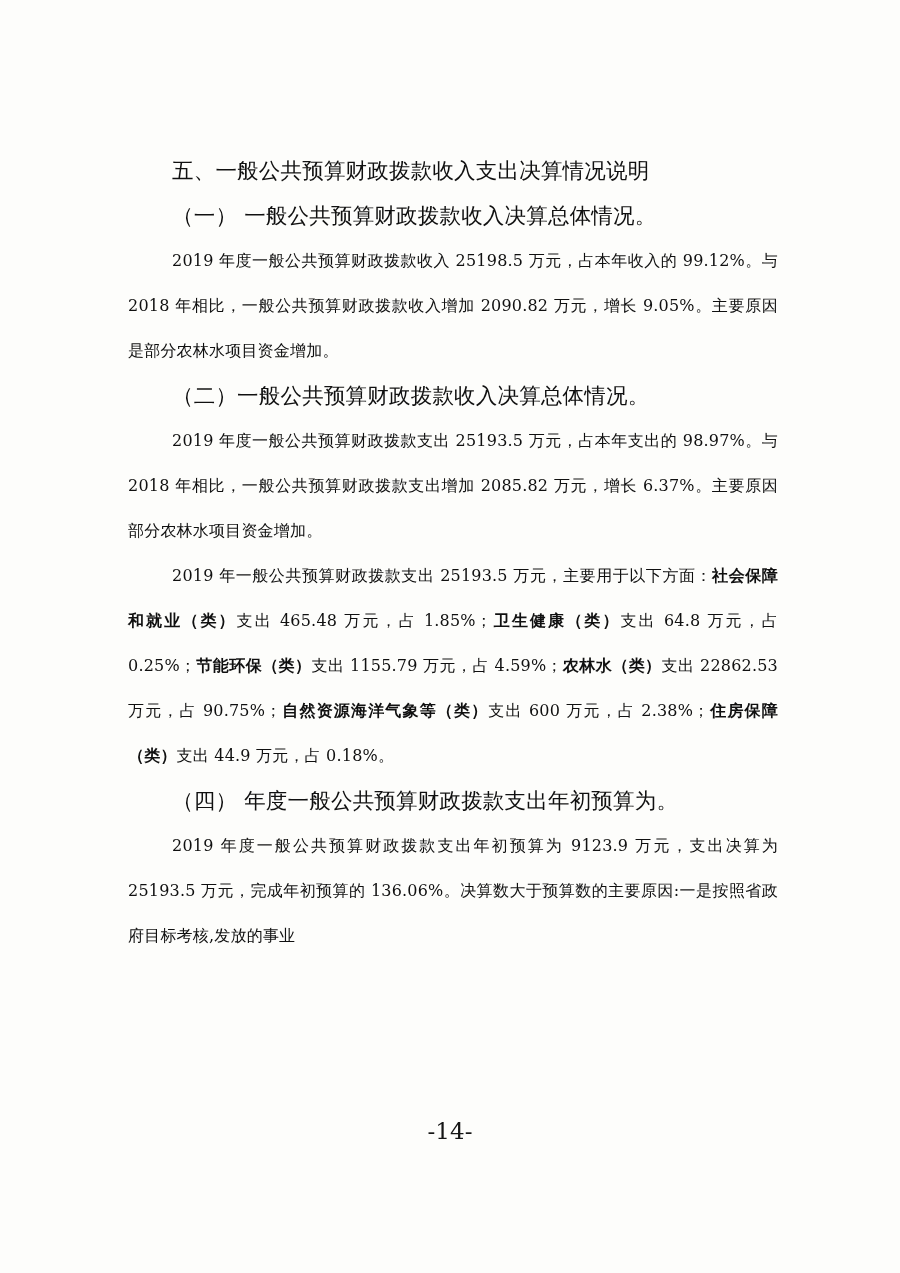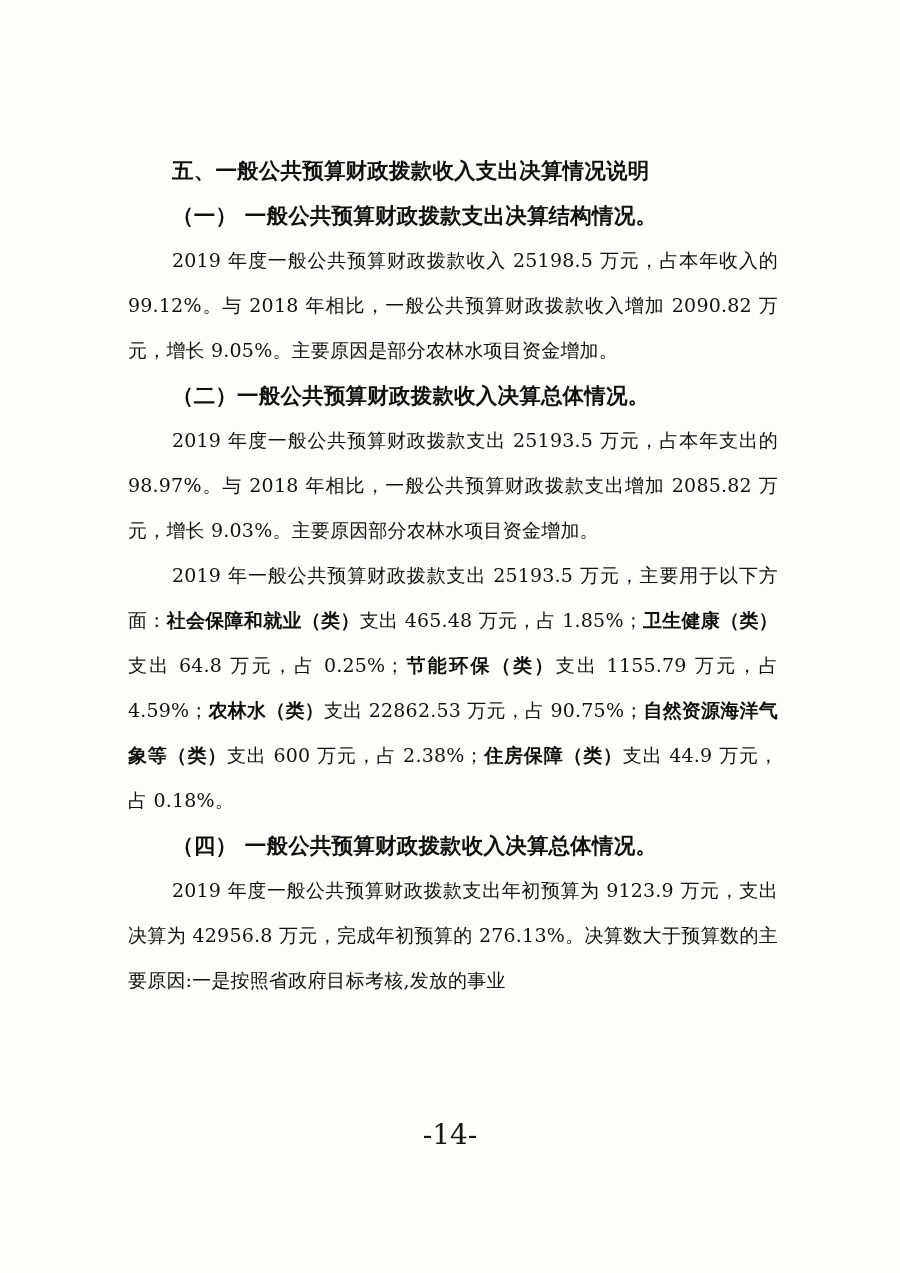--- a/index.html
+++ b/index.html
@@ -22,71 +22,71 @@
     height: 1273px;
     background: #fdfdfb;
   }
   .content {
     position: absolute;
     left: 128px;
     top: 148px;
     width: 650px;
   }
   .para {
-    font-size: 19px;
+    font-size: 16px;
     line-height: 45px;
     text-align: justify;
     text-justify: inter-ideograph;
     margin: 0 0 0 0;
     letter-spacing: 0.2px;
   }
   .indent {
     text-indent: 44px;
   }
   .bold {
     font-weight: bold;
   }
   .heading {
     font-size: 21.5px;
     line-height: 45px;
     text-indent: 44px;
-    font-weight: bold;
+    font-weight: normal;
   }
   .pagenum {
     position: absolute;
     left: 0;
     top: 1118px;
     width: 900px;
     text-align: center;
-    font-size: 28px;
+    font-size: 23px;
     font-family: "DejaVu Serif", "Liberation Serif", serif;
     color: #151515;
   }
 </style>
 </head>
 <body>
 
 <div class="page">
   <div class="content">
 
     <p class="para heading">五、一般公共预算财政拨款收入支出决算情况说明</p>
 
-    <p class="para heading">（一） 一般公共预算财政拨款支出决算结构情况。</p>
+    <p class="para heading">（一） 一般公共预算财政拨款收入决算总体情况。</p>
 
     <p class="para indent">2019 年度一般公共预算财政拨款收入 25198.5 万元，占本年收入的 99.12%。与 2018 年相比，一般公共预算财政拨款收入增加 2090.82 万元，增长 9.05%。主要原因是部分农林水项目资金增加。</p>
 
     <p class="para heading">（二）一般公共预算财政拨款收入决算总体情况。</p>
 
-    <p class="para indent">2019 年度一般公共预算财政拨款支出 25193.5 万元，占本年支出的 98.97%。与 2018 年相比，一般公共预算财政拨款支出增加 2085.82 万元，增长 9.03%。主要原因部分农林水项目资金增加。</p>
+    <p class="para indent">2019 年度一般公共预算财政拨款支出 25193.5 万元，占本年支出的 98.97%。与 2018 年相比，一般公共预算财政拨款支出增加 2085.82 万元，增长 6.37%。主要原因部分农林水项目资金增加。</p>
 
 
     <p class="para indent">
       <span>2019 年一般公共预算财政拨款支出 25193.5 万元，主要用于以下方面：</span><span class="bold">社会保障和就业（类）</span><span>支出 465.48 万元，占 1.85%；</span><span class="bold">卫生健康（类）</span><span>支出 64.8 万元，占 0.25%；</span><span class="bold">节能环保（类）</span><span>支出 1155.79 万元，占 4.59%；</span><span class="bold">农林水（类）</span><span>支出 22862.53 万元，占 90.75%；</span><span class="bold">自然资源海洋气象等（类）</span><span>支出 600 万元，占 2.38%；</span><span class="bold">住房保障（类）</span><span>支出 44.9 万元，占 0.18%。</span>
     </p>
 
-    <p class="para heading">（四） 一般公共预算财政拨款收入决算总体情况。</p>
+    <p class="para heading">（四） 年度一般公共预算财政拨款支出年初预算为。</p>
 
-    <p class="para indent">2019 年度一般公共预算财政拨款支出年初预算为 9123.9 万元，支出决算为 42956.8 万元，完成年初预算的 276.13%。决算数大于预算数的主要原因:一是按照省政府目标考核,发放的事业</p>
+    <p class="para indent">2019 年度一般公共预算财政拨款支出年初预算为 9123.9 万元，支出决算为 25193.5 万元，完成年初预算的 136.06%。决算数大于预算数的主要原因:一是按照省政府目标考核,发放的事业</p>
 
   </div>
 
   <div class="pagenum">-14-</div>
 </div>
 
 </body></html>

